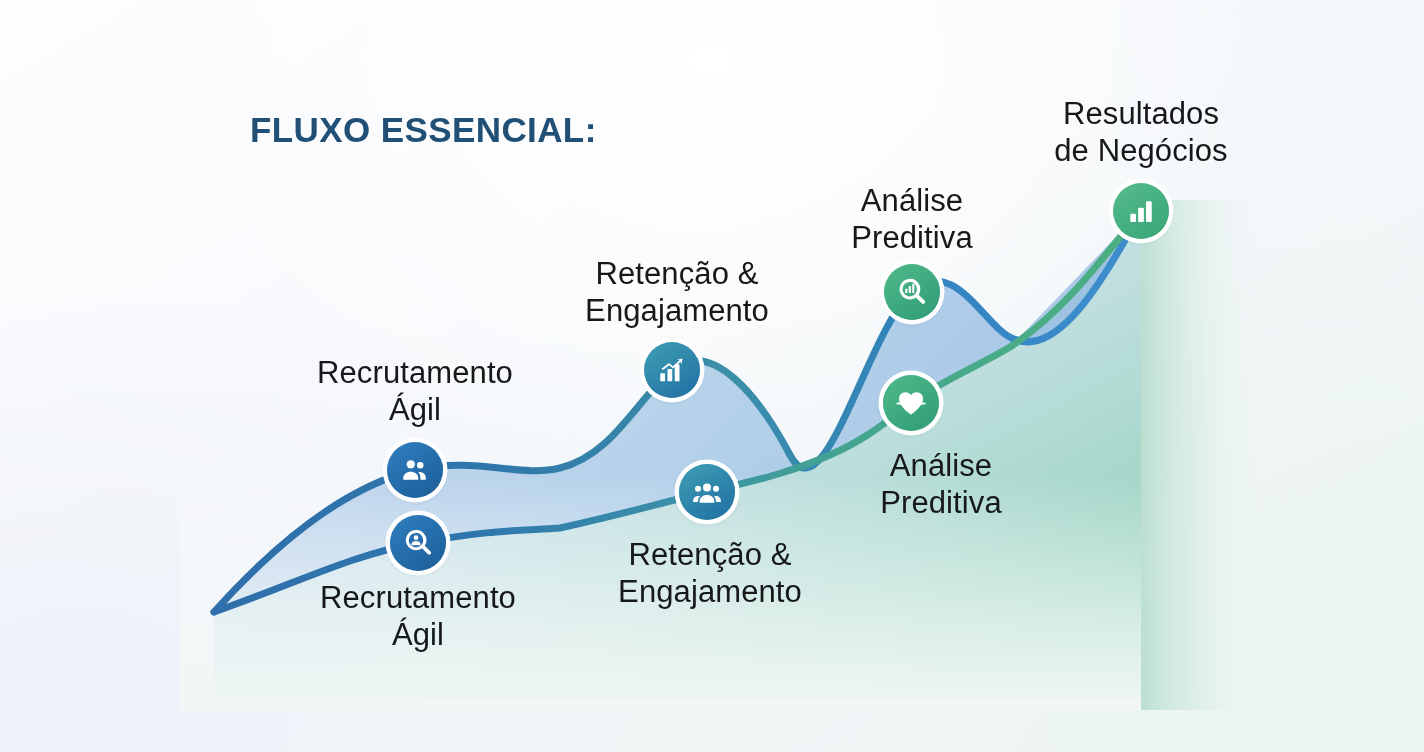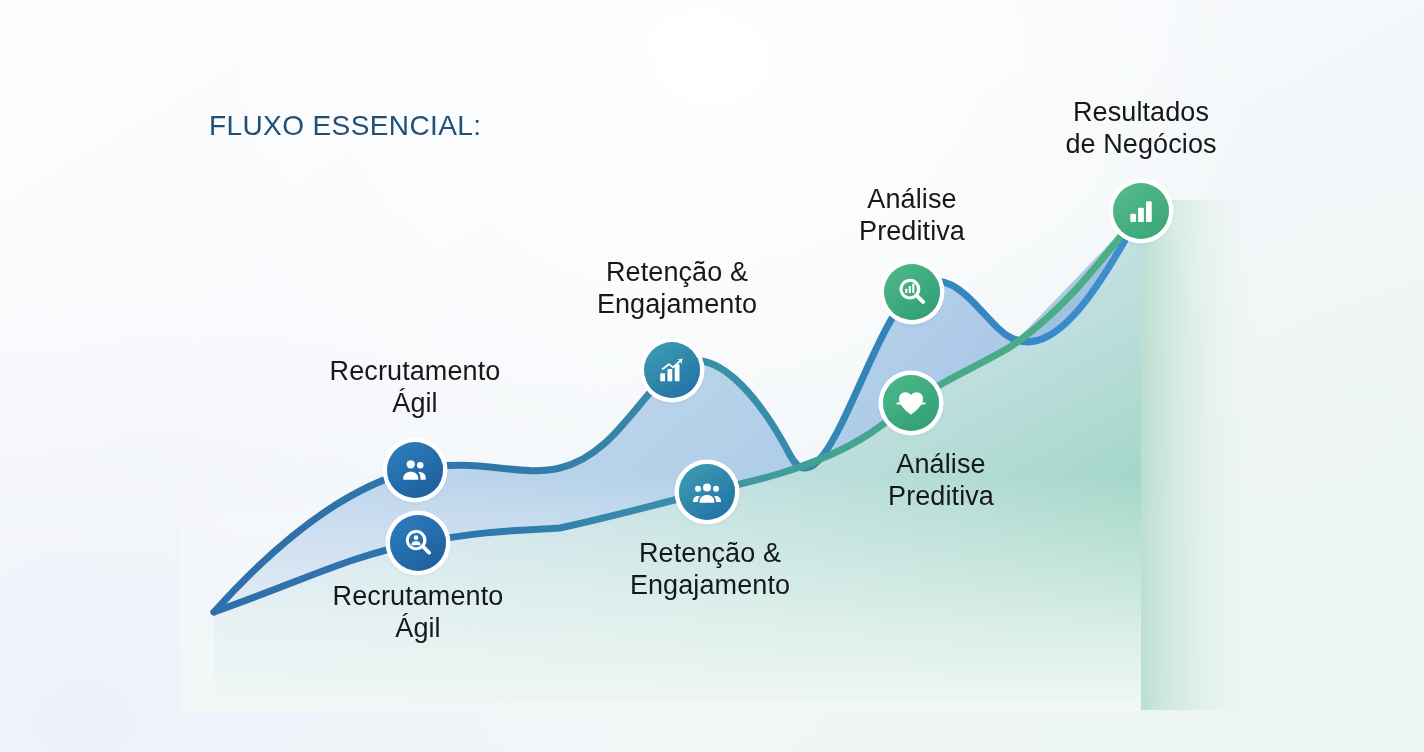--- a/index.html
+++ b/index.html
@@ -32,32 +32,33 @@
 
   
   .title-block {
     position: absolute;
     left: 209px;
     top: 109px;
     line-height: 1.18;
     letter-spacing: 0.2px;
   }
   .title-line {
-    font-size: 28px;
-    font-weight: normal;
+    font-size: 35px;
+    font-weight: bold;
     color: #215077;
     white-space: nowrap;
     letter-spacing: 0.4px;
+    margin-left: 41px;
   }
 
   
   .node-label {
     position: absolute;
     color: #16181a;
-    font-size: 27px;
+    font-size: 31px;
     line-height: 1.19;
     text-align: center;
     white-space: pre-line;
     transform: translateX(-50%);
     letter-spacing: 0.1px;
   }
 
   
   .node-icon {
     position: absolute;

